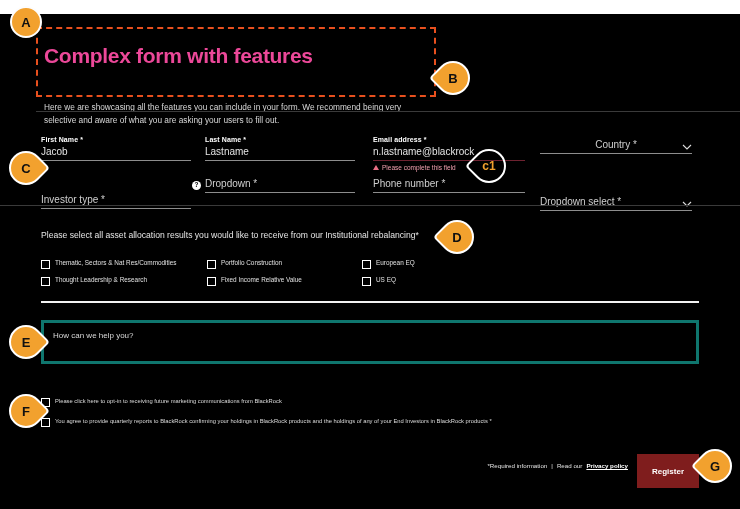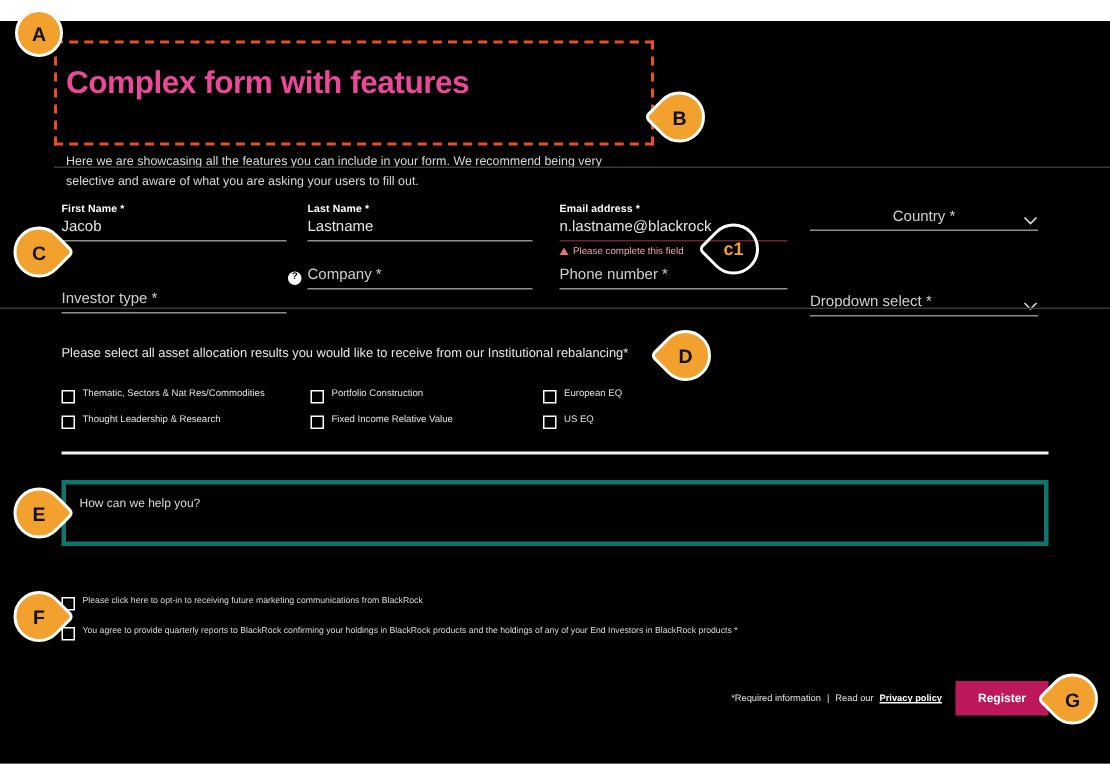--- a/index.html
+++ b/index.html
@@ -68,22 +68,22 @@
   
   .consent{position:absolute;display:flex;align-items:flex-start;gap:5px;}
   .consent .txt{color:#dcdcdc;font-size:5.8px;line-height:8px;}
   
   .foot{
     position:absolute;right:112px;top:462px;color:#e2e2e2;font-size:6.2px;
     display:flex;align-items:center;gap:4px;white-space:nowrap;
   }
   .foot a{color:#ffffff;text-decoration:underline;font-weight:bold;}
   .btn{
-    position:absolute;left:637px;top:454px;width:62px;height:23px;
-    background:#be185d;color:#ffffff;font-size:8px;font-weight:bold;
+    position:absolute;left:637px;top:454px;width:62px;height:34px;
+    background:#7f1d1d;color:#ffffff;font-size:8px;font-weight:bold;
     display:flex;align-items:center;justify-content:center;
   }
   
   .badge{
     position:absolute;width:34px;height:34px;
     display:flex;align-items:center;justify-content:center;
     font-size:13px;font-weight:bold;color:#111;z-index:40;
   }
   .badge .bg{position:absolute;inset:0;}
   .badge .ltr{position:relative;z-index:2;}
@@ -132,21 +132,21 @@
         <path d="M1 3 L5 7 L9 3" stroke="#dcdcdc" stroke-width="1.1" fill="none"></path>
       </svg>
   </span>
 </div>
 
 <div class="fld" style="left:41px;top:194px;width:150px;">
   <div class="line ph">Investor type *</div>
 </div>
 <div class="fld" style="left:205px;top:178px;width:150px;">
   <span class="help">?</span>
-  <div class="line ph">Company *</div>
+  <div class="line ph">Dropdown *</div>
 </div>
 <div class="fld" style="left:373px;top:178px;width:152px;">
   <div class="line ph">Phone number *</div>
 </div>
 <div class="fld sel" style="left:540px;top:178px;width:152px;">
   <div class="line ph">Dropdown select *</div>
   <span class="chev">
     <svg viewBox="0 0 10 10" width="10" height="10">
         <path d="M1 3 L5 7 L9 3" stroke="#dcdcdc" stroke-width="1.1" fill="none"></path>
       </svg>

